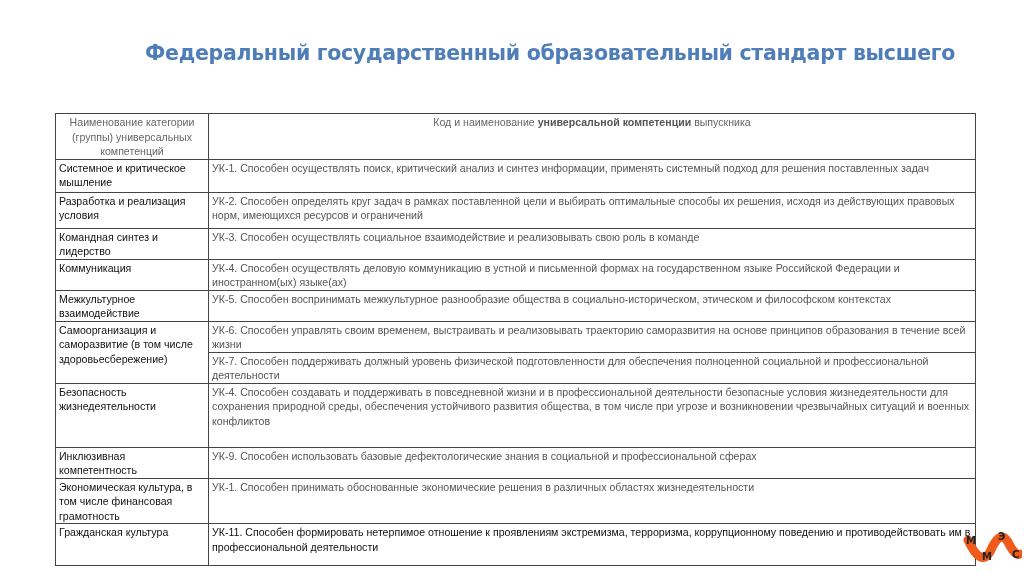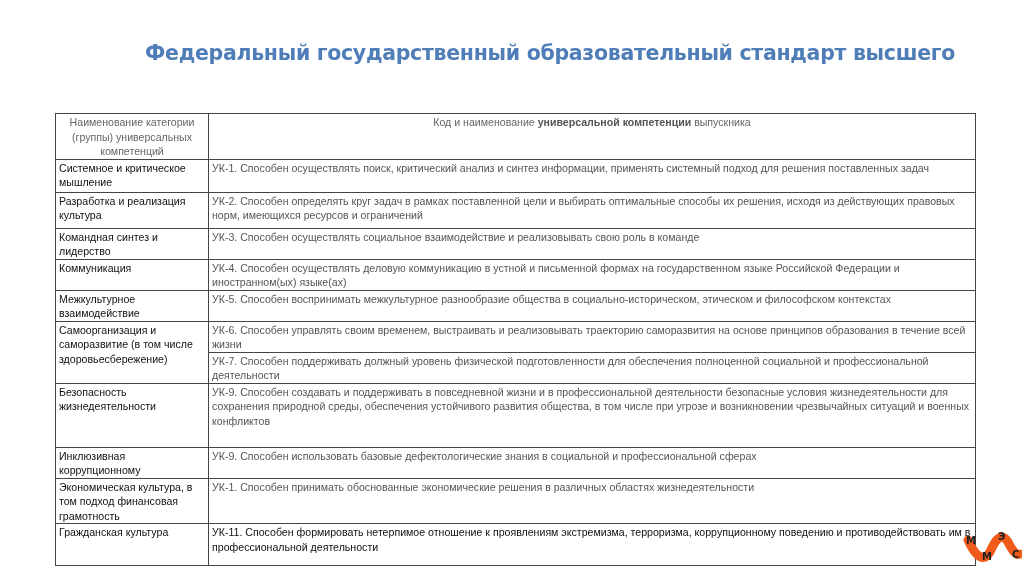--- a/index.html
+++ b/index.html
@@ -49,21 +49,21 @@
   <tbody>
       <tr style="height:45px">
     <th class="h1">Наименование категории (группы) универсальных компетенций</th>
     <th class="h2"><span>Код и наименование </span><b>универсальной компетенции</b><span> выпускника</span></th>
   </tr>
   <tr style="height:33px">
     <td class="cat">Системное и критическое мышление</td>
     <td class="desc">УК-1. Способен осуществлять поиск, критический анализ и синтез информации, применять системный подход для решения поставленных задач</td>
   </tr>
   <tr style="height:36px">
-    <td class="cat">Разработка и реализация культура</td>
+    <td class="cat">Разработка и реализация условия</td>
     <td class="desc">УК-2. Способен определять круг задач в рамках поставленной цели и выбирать оптимальные способы их решения, исходя из действующих правовых норм, имеющихся ресурсов и ограничений</td>
   </tr>
   <tr style="height:29px">
     <td class="cat">Командная синтез и лидерство</td>
     <td class="desc">УК-3. Способен осуществлять социальное взаимодействие и реализовывать свою роль в команде</td>
   </tr>
   <tr style="height:31px">
     <td class="cat">Коммуникация</td>
     <td class="desc">УК-4. Способен осуществлять деловую коммуникацию в устной и письменной формах на государственном языке Российской Федерации и иностранном(ых) языке(ах)</td>
   </tr>
@@ -73,28 +73,28 @@
   </tr>
   <tr style="height:29px">
     <td class="cat" rowspan="2">Самоорганизация и саморазвитие (в том числе здоровьесбережение)</td>
     <td class="desc">УК-6. Способен управлять своим временем, выстраивать и реализовывать траекторию саморазвития на основе принципов образования в течение всей жизни</td>
   </tr>
   <tr style="height:30px">
     <td class="desc">УК-7. Способен поддерживать должный уровень физической подготовленности для обеспечения полноценной социальной и профессиональной деятельности</td>
   </tr>
   <tr style="height:64px">
     <td class="cat">Безопасность жизнедеятельности</td>
-    <td class="desc">УК-9. Способен создавать и поддерживать в повседневной жизни и в профессиональной деятельности безопасные условия жизнедеятельности для сохранения природной среды, обеспечения устойчивого развития общества, в том числе при угрозе и возникновении чрезвычайных ситуаций и военных конфликтов</td>
+    <td class="desc">УК-4. Способен создавать и поддерживать в повседневной жизни и в профессиональной деятельности безопасные условия жизнедеятельности для сохранения природной среды, обеспечения устойчивого развития общества, в том числе при угрозе и возникновении чрезвычайных ситуаций и военных конфликтов</td>
   </tr>
   <tr style="height:29px">
-    <td class="cat">Инклюзивная коррупционному</td>
+    <td class="cat">Инклюзивная компетентность</td>
     <td class="desc">УК-9. Способен использовать базовые дефектологические знания в социальной и профессиональной сферах</td>
   </tr>
   <tr style="height:44px">
-    <td class="cat">Экономическая культура, в том подход финансовая грамотность</td>
+    <td class="cat">Экономическая культура, в том числе финансовая грамотность</td>
     <td class="desc">УК-1. Способен принимать обоснованные экономические решения в различных областях жизнедеятельности</td>
   </tr>
   <tr style="height:42px">
     <td class="cat">Гражданская культура</td>
     <td class="desc dark">УК-11. Способен формировать нетерпимое отношение к проявлениям экстремизма, терроризма, коррупционному поведению и противодействовать им в профессиональной деятельности</td>
   </tr>
 </tbody>
   </table>
 
 <svg class="logo" viewBox="0 0 60 44">

